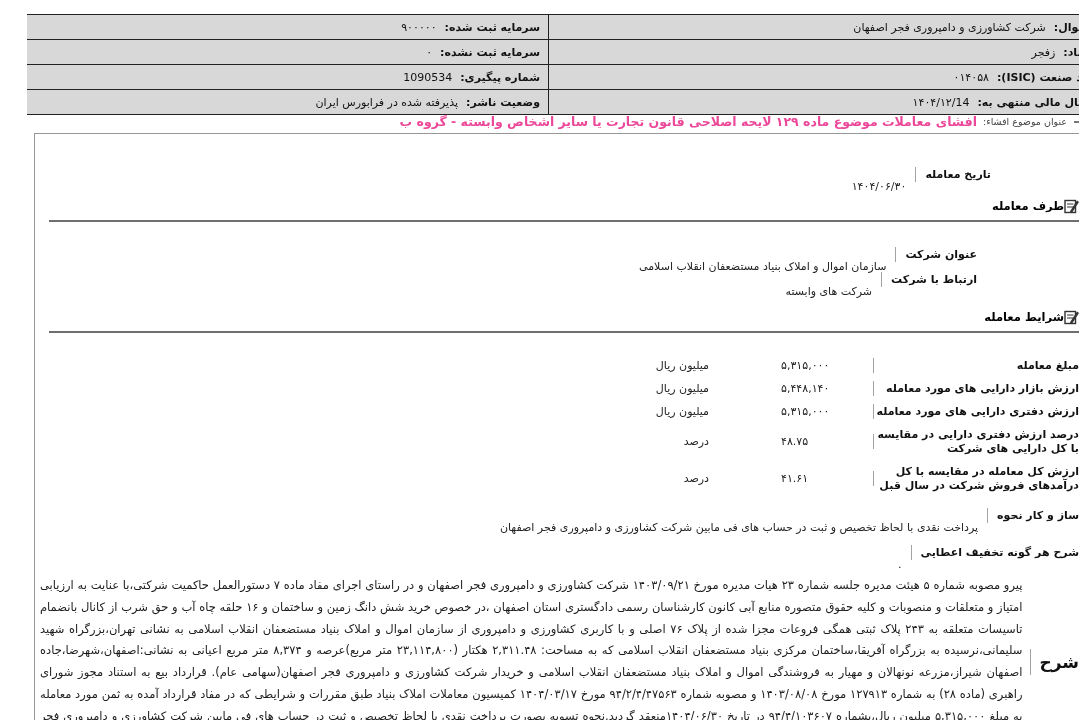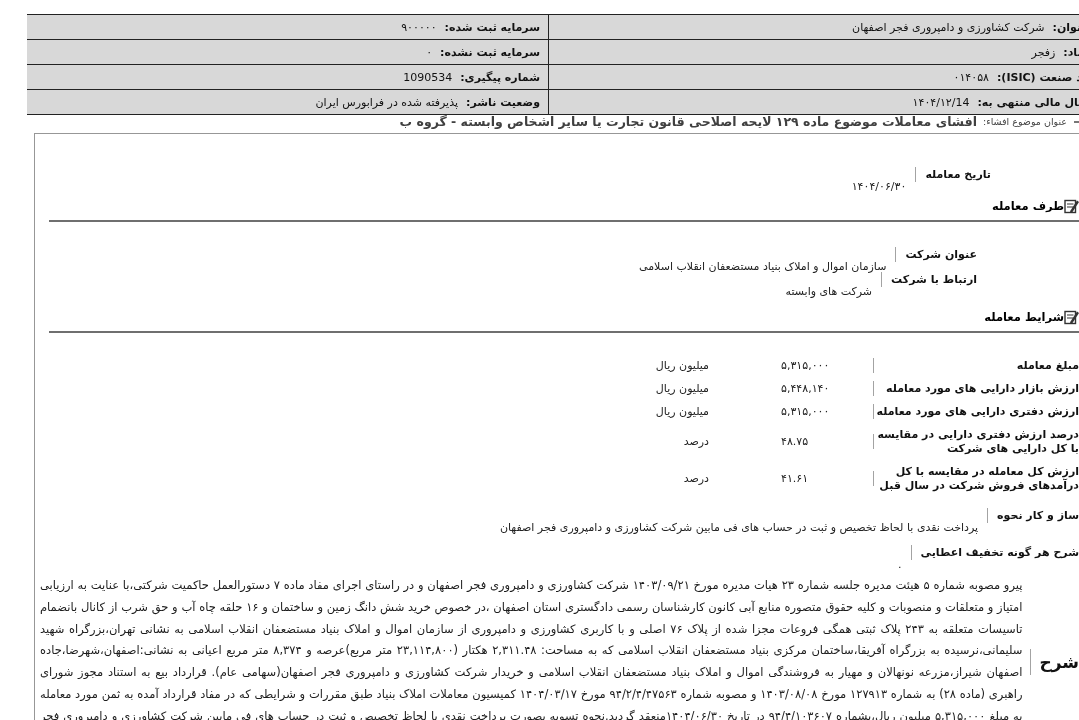--- a/index.html
+++ b/index.html
@@ -22,21 +22,21 @@
   .company-table td.cell-l{width:531px;}
   .hlabel{font-weight:bold;color:#111;}
   .hvalue{margin-right:8px;color:#111;}
   
   .title-row{
     position:absolute;top:111px;right:8px;left:8px;height:21px;
     display:flex;align-items:center;
   }
   .title-bullet{flex:0 0 auto;margin-left:7px;display:flex;align-items:center;}
   .title-prefix{font-size:9.5px;color:#444;margin-left:6px;white-space:nowrap;}
-  .title-text{font-size:12.5px;font-weight:bold;color:#404040;white-space:nowrap;}
+  .title-text{font-size:12.5px;font-weight:bold;color:#ec4899;white-space:nowrap;}
   
   .content-box{
     position:absolute;top:133px;right:12px;width:1060px;height:587px;
     border:1px solid #979797;border-bottom:none;box-sizing:border-box;
     overflow:hidden;
   }
   .row{display:flex;align-items:center;font-size:11px;}
   .blabel{font-weight:bold;color:#111;white-space:nowrap;}
   .bvalue{color:#222;white-space:nowrap;margin-top:24px;}
   .vdiv{flex:0 0 1px;width:1px;height:15px;background:#a3a3a3;margin:0 9px;}
@@ -64,21 +64,21 @@
     flex:1 1 auto;font-size:11.5px;line-height:21.8px;color:#1c1c1c;
     text-align:justify;padding-left:5px;
   }
 </style>
 </head>
 <body>
 
 <table class="company-table">
   <tbody>
       <tr>
-    <td class="cell-r"><span class="hlabel">عنوان:</span><span class="hvalue">شرکت کشاورزی و دامپروری فجر اصفهان</span></td>
+    <td class="cell-r"><span class="hlabel">اموال:</span><span class="hvalue">شرکت کشاورزی و دامپروری فجر اصفهان</span></td>
     <td class="cell-l"><span class="hlabel">سرمایه ثبت شده:</span><span class="hvalue num">۹۰۰۰۰۰</span></td>
   </tr>
   <tr>
     <td class="cell-r"><span class="hlabel">نماد:</span><span class="hvalue">زفجر</span></td>
     <td class="cell-l"><span class="hlabel">سرمایه ثبت نشده:</span><span class="hvalue num">۰</span></td>
   </tr>
   <tr>
     <td class="cell-r"><span class="hlabel">کد صنعت (ISIC):</span><span class="hvalue num">۰۱۴۰۵۸</span></td>
     <td class="cell-l"><span class="hlabel">شماره پیگیری:</span><span class="hvalue num">1090534</span></td>
   </tr>

